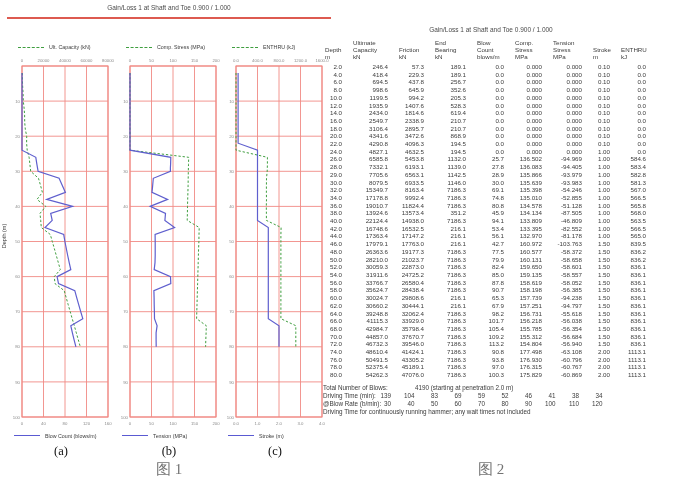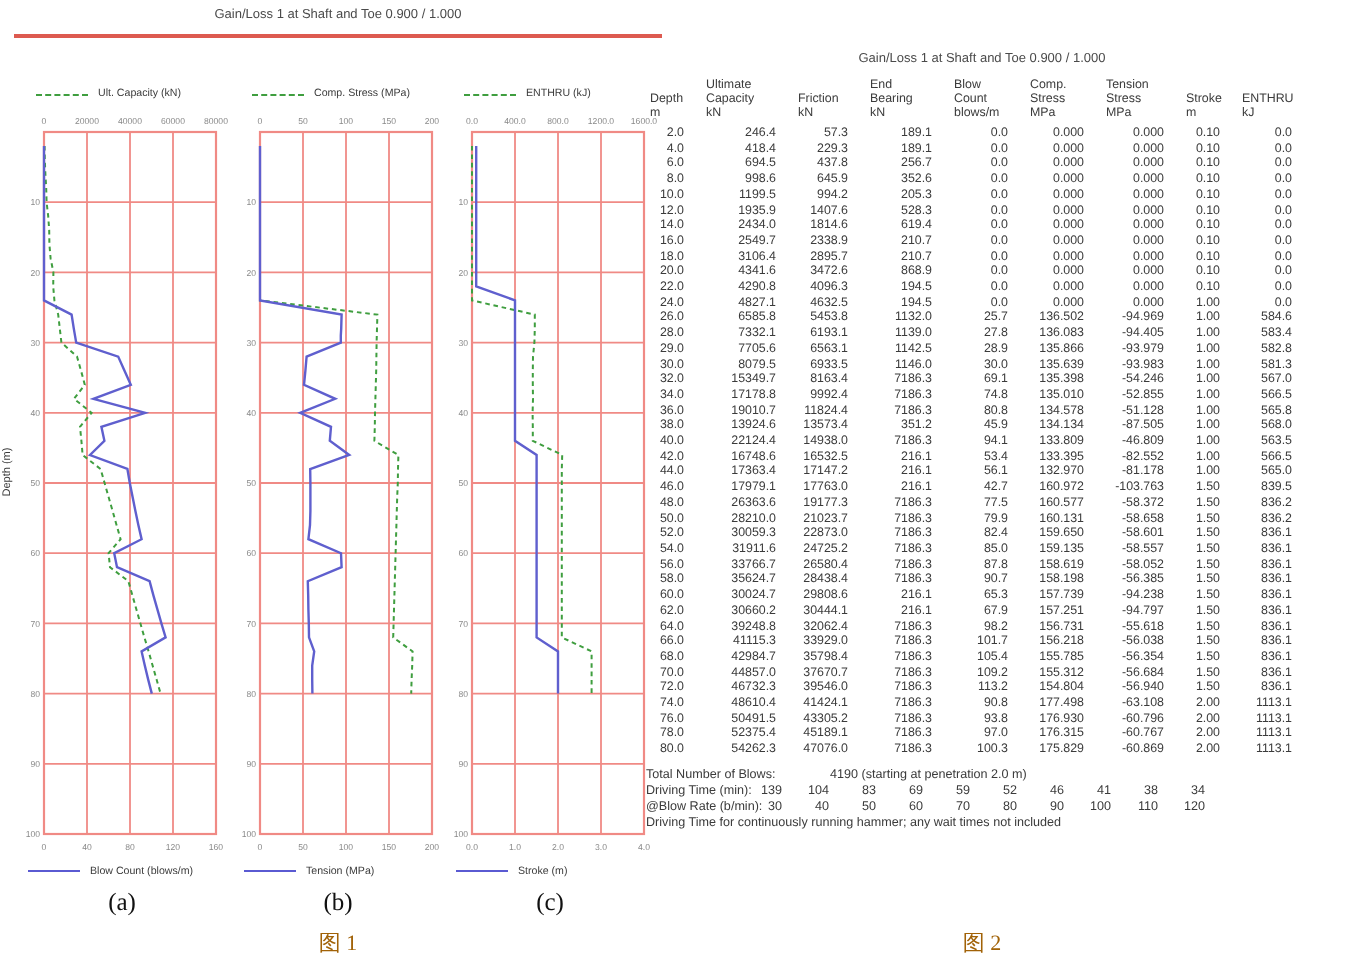--- a/index.html
+++ b/index.html
@@ -18,21 +18,21 @@
   #chartA{left:6px;} #chartB{left:114px;} #chartC{left:220px;}
   .legend-top{height:14px;display:flex;align-items:center;padding-left:12px;gap:5px;}
   .legend-bottom{height:11px;display:flex;align-items:center;padding-left:8px;gap:5px;}
   .dash-green{width:26px;height:0;border-top:1.3px dashed #3f9e3f;}
   .line-blue{width:26px;height:0;border-top:1.6px solid #5a5ad2;}
   .legend-label{font-size:5.3px;color:#3b3b3b;white-space:nowrap;}
   svg{overflow:visible;display:block;}
   .caption{text-align:center;font-family:"Liberation Serif",serif;font-size:12.5px;
            color:#111;margin-top:3px;}
   .fig-label{position:absolute;bottom:3px;left:0;width:100%;text-align:center;
-             font-family:"Liberation Serif",serif;font-size:11px;color:#a16207;}
+             font-family:"Liberation Serif",serif;font-size:15px;color:#737373;}
   .tbl-title{position:absolute;top:26px;left:0;width:100%;text-align:center;
              font-size:6.5px;color:#4a4a4a;white-space:nowrap;}
   table.data{position:absolute;top:39px;left:1px;border-collapse:collapse;
              table-layout:fixed;width:332px;}
   table.data th{font-weight:normal;font-size:6.2px;text-align:left;vertical-align:bottom;
                 padding:0 0 3px 2px;line-height:7px;color:#3b3b3b;}
   table.data td{font-size:6.2px;text-align:right;padding:0 9px 0 0;line-height:7.7px;
                 white-space:nowrap;color:#3b3b3b;}
   .footer{position:absolute;top:384px;left:1px;width:336px;font-size:6.3px;
           line-height:8px;color:#3b3b3b;}

